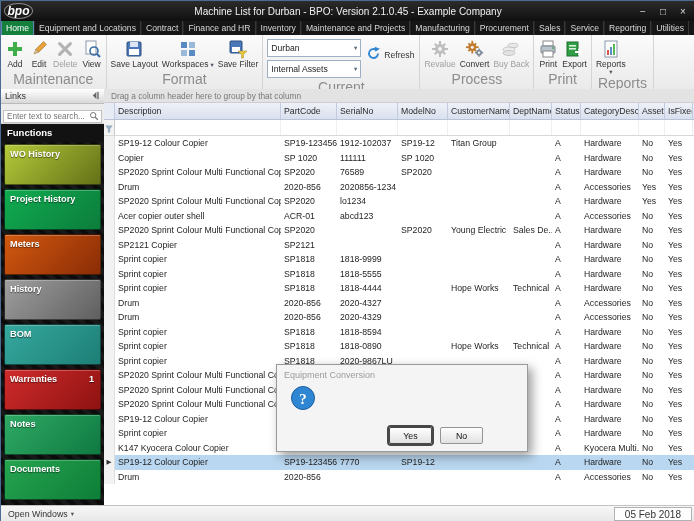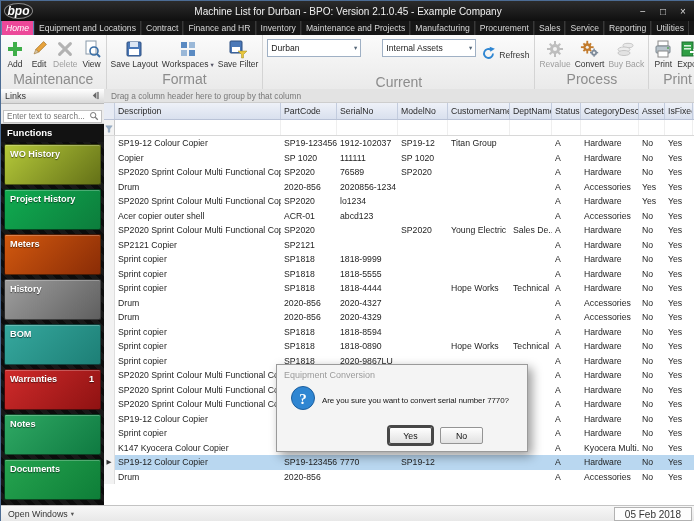--- a/index.html
+++ b/index.html
@@ -12,35 +12,35 @@
   .logo{margin-left:3px;width:27px;height:14px;border:1px solid #8a8a8a;border-radius:50%;background:#1b1b1b;
         color:#fff;font-size:12px;font-style:italic;font-weight:bold;display:flex;align-items:center;justify-content:center;z-index:2;}
   .title{position:absolute;left:0;right:0;text-align:center;font-size:10px;color:#f0f0f0;}
   .win-controls{margin-left:auto;display:flex;z-index:2;margin-right:2px;}
   .win-btn{width:20px;height:16px;display:flex;align-items:center;justify-content:center;font-size:10px;color:#dcdcdc;}
 
   
   .menubar{position:absolute;left:0;top:20px;width:100%;height:14px;background:#161616;display:flex;overflow:hidden;}
   .tab{font-size:8.6px;color:#d8d8d8;padding:0 4px;display:flex;align-items:center;white-space:nowrap;
        border-right:1px solid #383838;border-left:1px solid #262626;}
-  .tab.active{background:#ec4899;color:#fff;border-color:#5d85b5;font-style:italic;}
+  .tab.active{background:#15803d;color:#fff;border-color:#5d85b5;}
 
   
   .ribbon{position:absolute;left:0;top:34px;width:100%;height:54px;background:linear-gradient(#fbfbfb,#eaeaea);
           border-bottom:1px solid #c2c2c2;display:flex;overflow:hidden;}
   .rgroup{display:flex;flex-direction:column;border-right:1px solid #d4d4d4;padding:1px 2px 0;}
   .rcontent{flex:1;display:flex;align-items:flex-start;}
   .rbtn{display:flex;flex-direction:column;align-items:center;padding:2px 2px 0;font-size:8.5px;color:#333;
         white-space:nowrap;border-radius:2px;}
   .rbtn .ricon{height:21px;display:flex;align-items:center;justify-content:center;}
   .rbtn.disabled{opacity:.45;filter:grayscale(1);}
   .rgroup-label{font-size:14px;color:#8c8c8c;text-align:center;padding:1px 4px 2px;}
   .caret-inline{font-size:6.5px;color:#556;margin-left:2px;}
   .caret-sm{display:block;text-align:center;font-size:6.5px;color:#556;line-height:5px;}
-  .current-combos{display:flex;flex-direction:row;gap:21px;padding:3px 2px 0;}
+  .current-combos{display:flex;flex-direction:column;gap:3px;padding:3px 2px 0;}
   .combo{width:86px;height:16px;background:#fff;border:1px solid #9fb0c4;display:flex;align-items:center;
          font-size:8.6px;padding:0 3px;color:#222;}
   .combo .caret{margin-left:auto;font-size:6.5px;color:#567;}
   .refresh-btn{display:flex;align-items:center;gap:3px;font-size:8.6px;color:#333;padding:10px 3px;}
 
   
   .sidebar{position:absolute;left:0;top:88px;width:103px;bottom:16px;background:#ececec;display:flex;
            flex-direction:column;border-right:1px solid #b5b5b5;}
   .links-header{height:14px;background:linear-gradient(#ffffff,#d8d8d8);border-bottom:1px solid #bbb;
                 display:flex;align-items:center;font-size:9px;color:#333;padding:0 4px;}
@@ -724,21 +724,20 @@
 
   <div class="dialog">
     <div class="dialog-title">Equipment Conversion</div>
     <div class="dialog-body">
       <span>
         <svg width="26" height="26" viewBox="0 0 26 26">
             <circle cx="13" cy="13" r="11.5" fill="#2f86d2" stroke="#1b5e9e"></circle>
             <text x="13" y="18.5" text-anchor="middle" font-size="15" font-weight="bold" fill="#ffffff" font-family="Liberation Serif, serif">?</text>
           </svg>
       </span>
-      <span class="dialog-msg">Are you sure you want to convert serial number 7770?</span>
     </div>
     <div class="dialog-buttons">
       <div class="dlg-btn focused">Yes</div>
       <div class="dlg-btn">No</div>
     </div>
   </div>
 
   <div class="statusbar">
     <div class="open-windows">
       <span>Open Windows</span>

